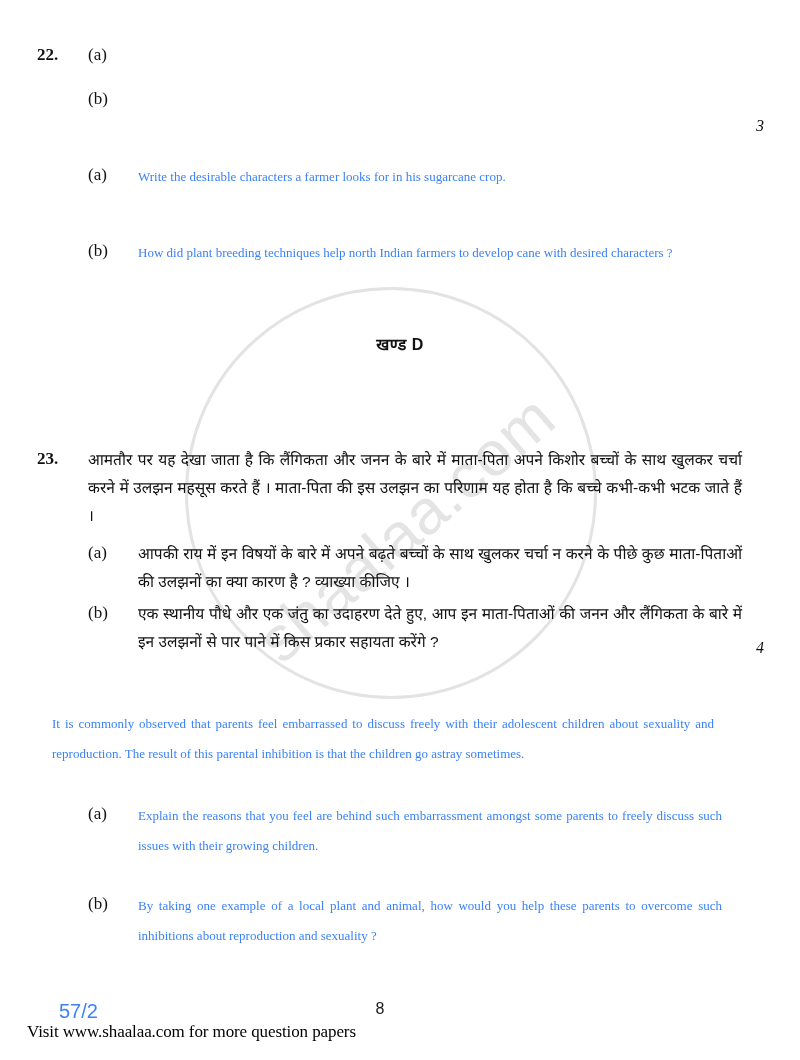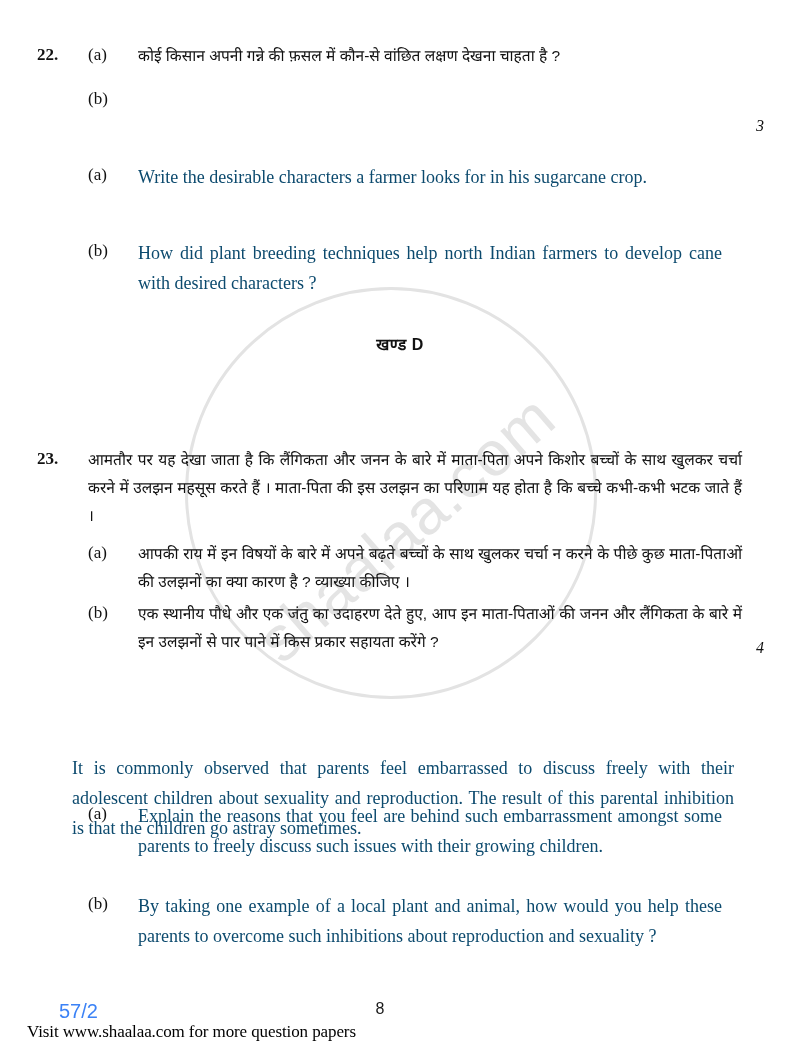--- a/index.html
+++ b/index.html
@@ -92,26 +92,26 @@
     line-height: 28px;
     text-align: justify;
     text-align-last: left;
     margin: 0;
     color: #111;
   }
 
   
   .en {
     font-family: "Liberation Serif", "DejaVu Serif", serif;
-    font-size: 18px;
+    font-size: 13px;
     line-height: 30px;
     text-align: justify;
     text-align-last: left;
     margin: 0;
-    color: #0c4a6e;
+    color: #3b82f6;
   }
 
   .marks {
     position: absolute;
     right: 36px;
     font-style: italic;
     font-size: 16px;
     font-family: "Liberation Serif", "DejaVu Serif", serif;
     color: #111;
   }
@@ -173,23 +173,20 @@
 <div class="watermark-layer">
   <div class="wm-circle"></div>
   <div class="wm-text">shaalaa.com</div>
 </div>
 
 <div class="page">
 
   <div class="qblock" style="left:30px; top:42px; width:690px;">
     <div class="qnum">22.</div>
     <div class="sublabel">(a)</div>
-    <div class="body-col">
-      <p class="hi" style="text-align-last:left;">कोई किसान अपनी गन्ने की फ़सल में कौन-से वांछित लक्षण देखना चाहता है ?</p>
-    </div>
   </div>
 
   <div class="qblock" style="left:30px; top:86px; width:712px;">
     <div class="qnum blank"></div>
     <div class="sublabel">(b)</div>
   </div>
 
   <div class="marks" style="top:117px;">3</div>
 
   <div class="qblock" style="left:88px; top:162px; width:634px;">
@@ -226,21 +223,21 @@
 
   <div class="qblock" style="left:88px; top:600px; width:654px;">
     <div class="sublabel">(b)</div>
     <div class="body-col">
       <p class="hi">एक स्थानीय पौधे और एक जंतु का उदाहरण देते हुए, आप इन माता-पिताओं की जनन और लैंगिकता के बारे में इन उलझनों से पार पाने में किस प्रकार सहायता करेंगे ?</p>
     </div>
   </div>
 
   <div class="marks" style="top:639px;">4</div>
 
-  <div class="qblock" style="left:72px; top:709px; width:662px;margin-top:44px;">
+  <div class="qblock" style="left:52px; top:709px; width:662px;">
     <div class="body-col">
       <p class="en">It is commonly observed that parents feel embarrassed to discuss freely with their adolescent children about sexuality and reproduction. The result of this parental inhibition is that the children go astray sometimes.</p>
     </div>
   </div>
 
   <div class="qblock" style="left:88px; top:801px; width:634px;">
     <div class="sublabel">(a)</div>
     <div class="body-col">
       <p class="en">Explain the reasons that you feel are behind such embarrassment amongst some parents to freely discuss such issues with their growing children.</p>
     </div>

